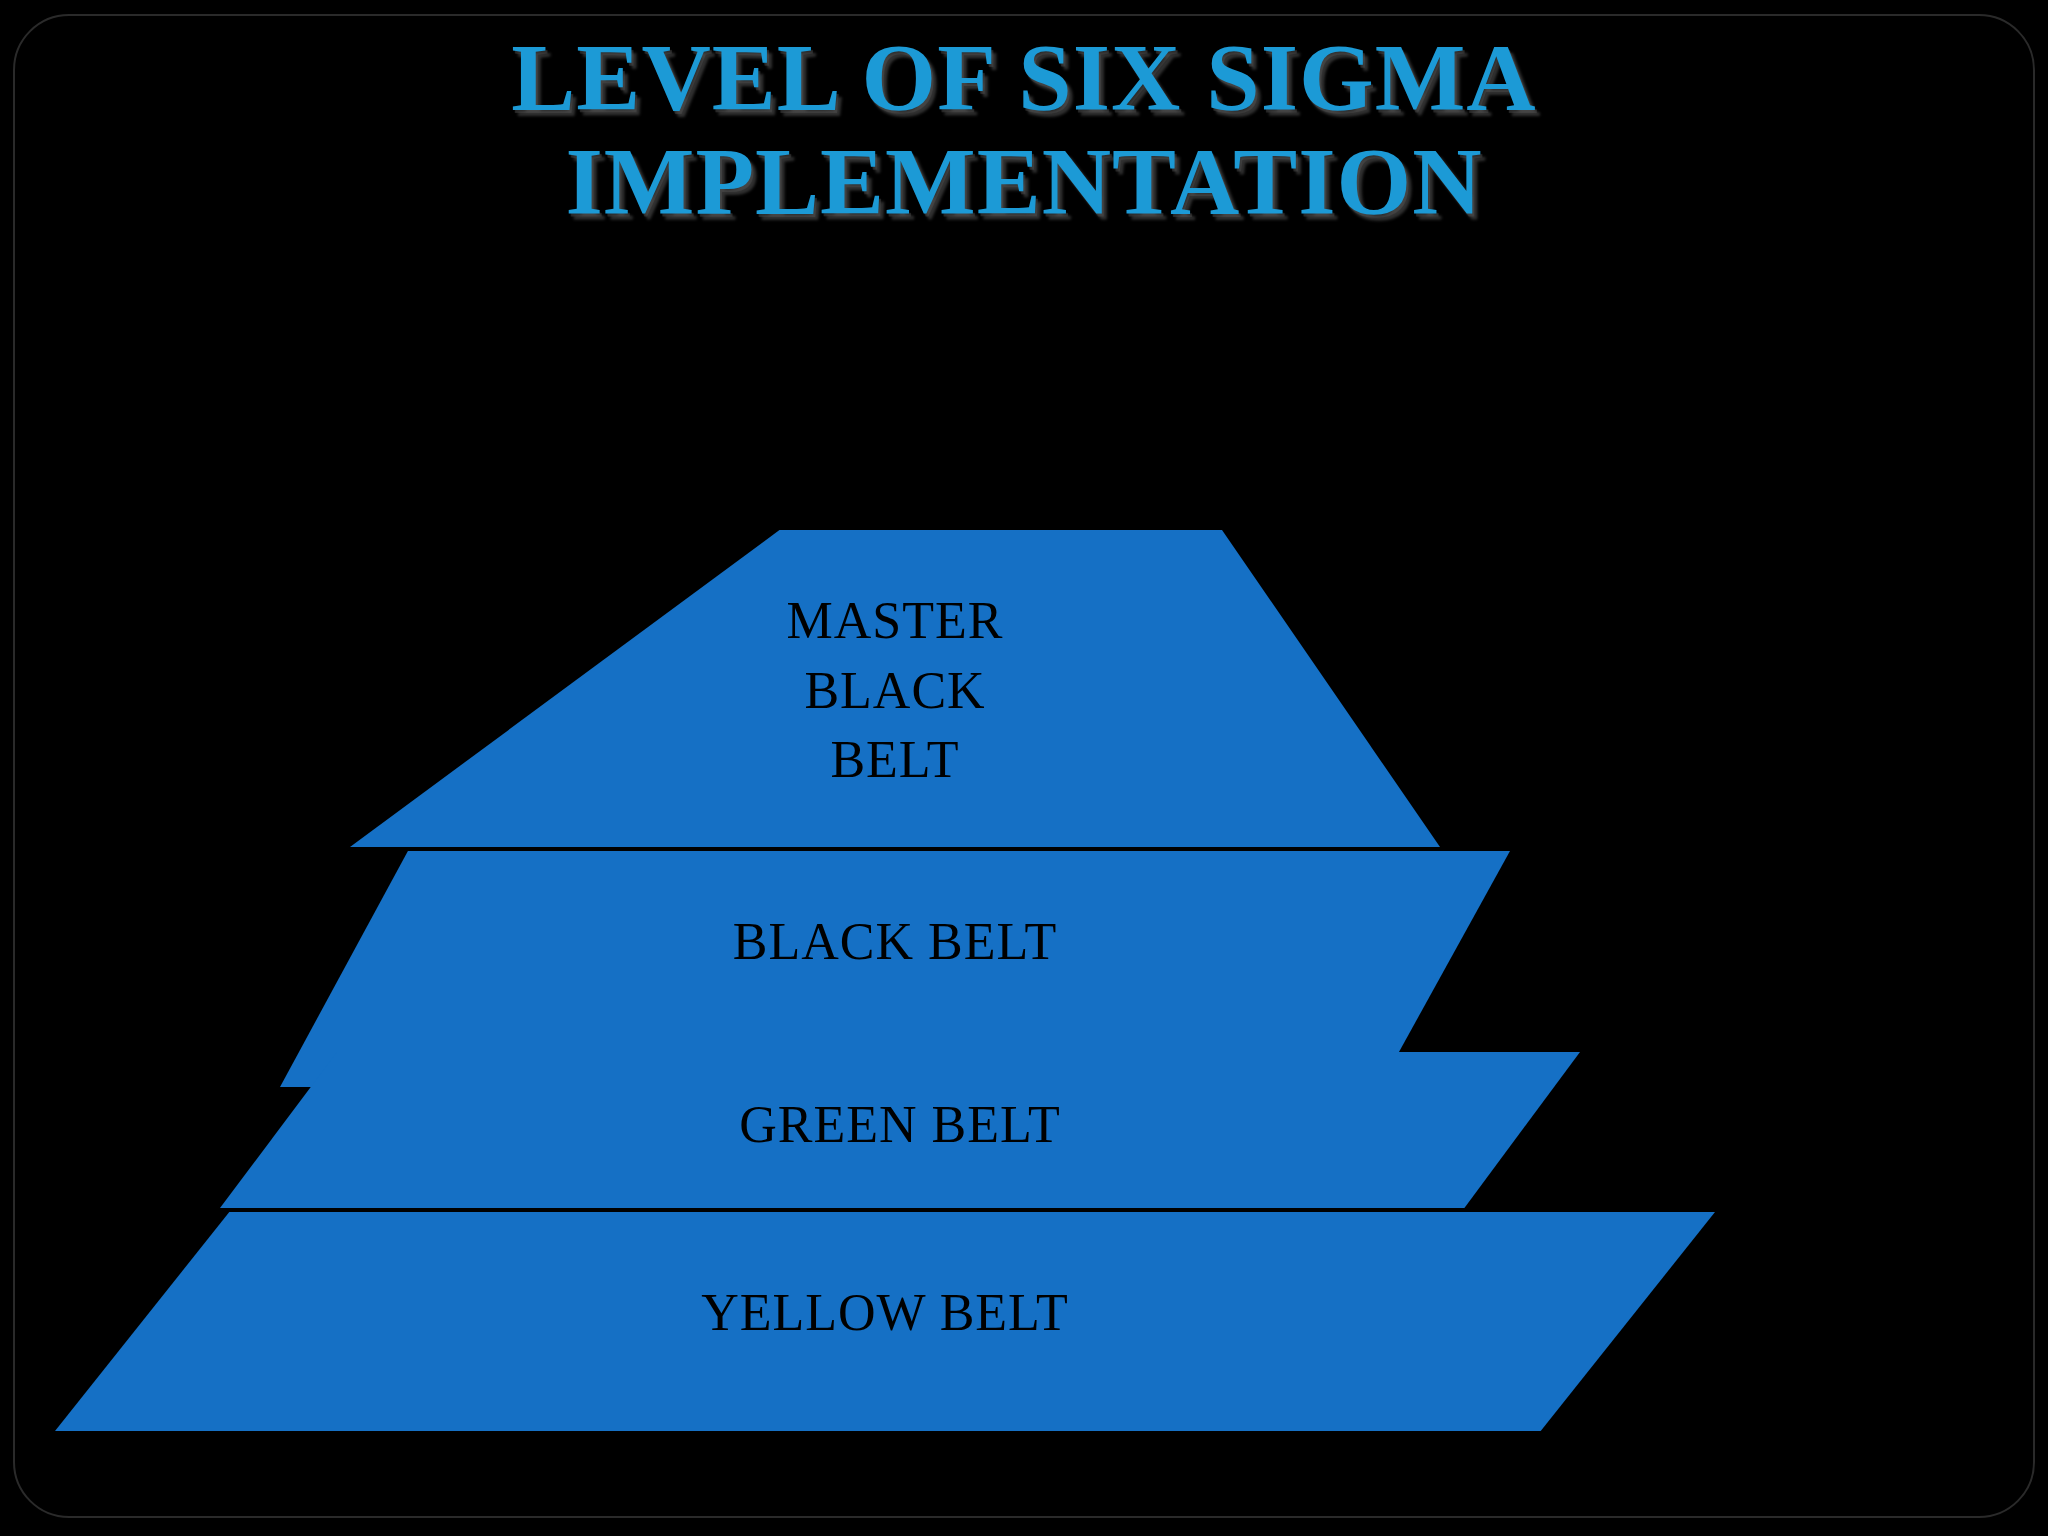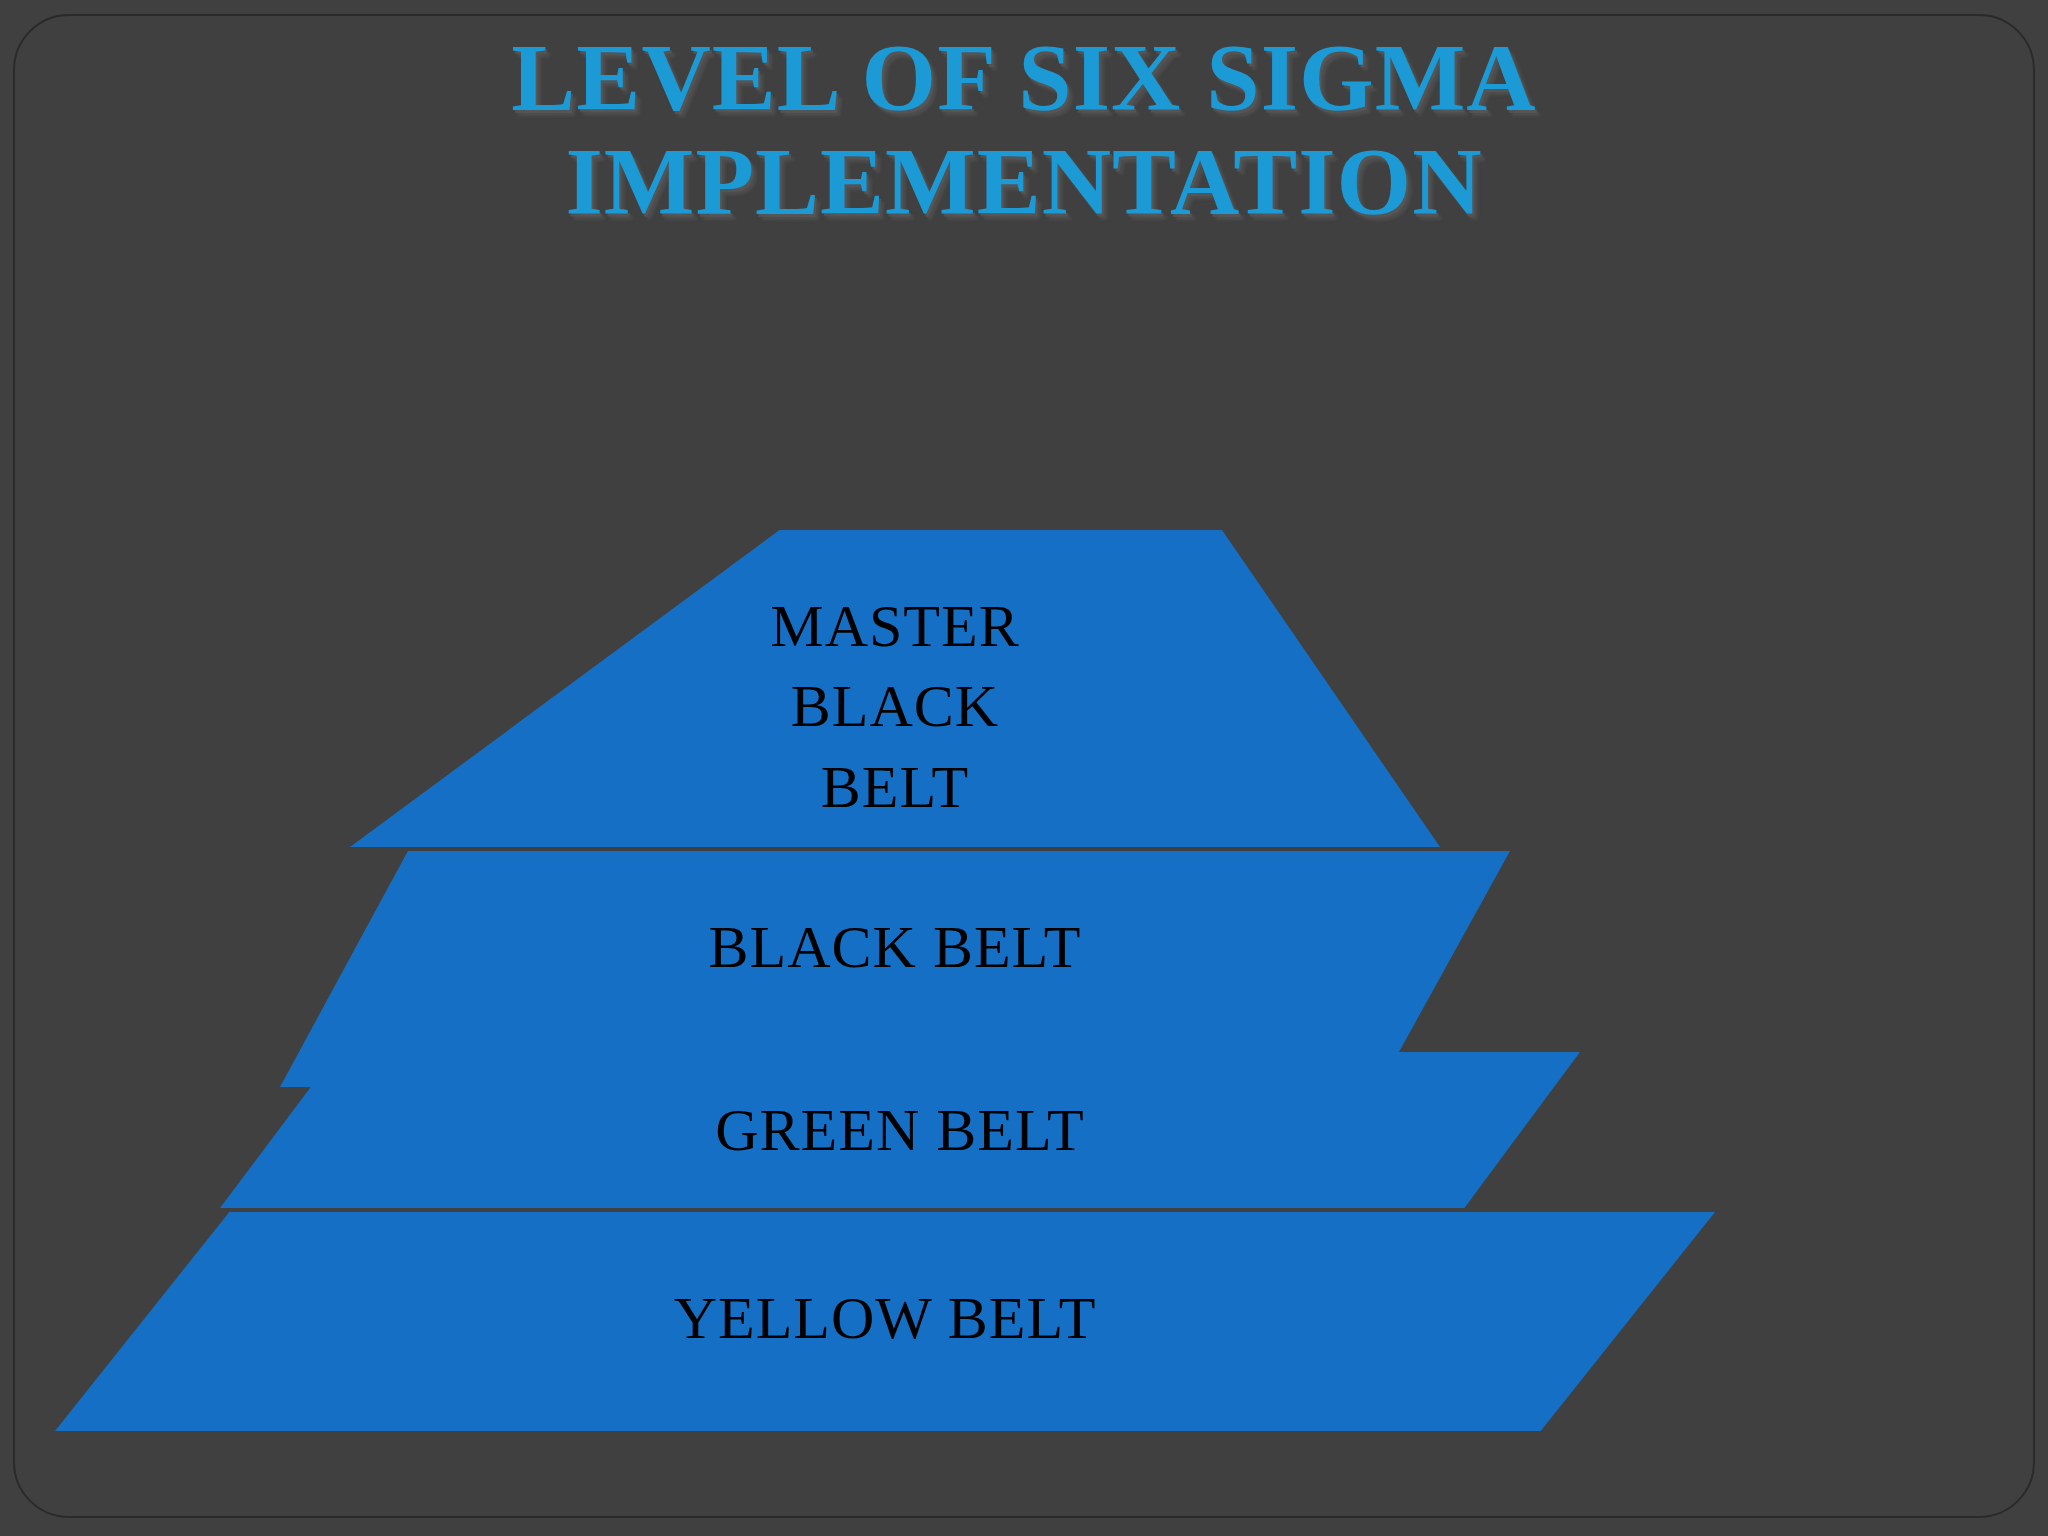--- a/index.html
+++ b/index.html
@@ -11,21 +11,21 @@
     width: 2048px;
     height: 1536px;
     overflow: hidden;
     font-family: "Liberation Serif", "DejaVu Serif", serif;
   }
 
   #slide {
     position: relative;
     width: 2048px;
     height: 1536px;
-    background: #404040;
+    background: #000000;
   }
 
   
   #slide-frame {
     position: absolute;
     left: 13px;
     top: 14px;
     width: 2022px;
     height: 1504px;
     border: 2px solid #2a2a2a;
@@ -69,21 +69,21 @@
     background: #1570c5;
   }
   .tier-label {
     position: absolute;
     left: 0;
     width: 100%;
     text-align: center;
     color: #000000;
     font-family: "Liberation Serif", "DejaVu Serif", serif;
     font-weight: normal;
-    font-size: 60px;
+    font-size: 52px;
     line-height: 1.34;
     letter-spacing: 1px;
     white-space: pre-line;
     pointer-events: none;
   }
 
   
   #tier-1 {
     left: 350px;
     top: 530px;

